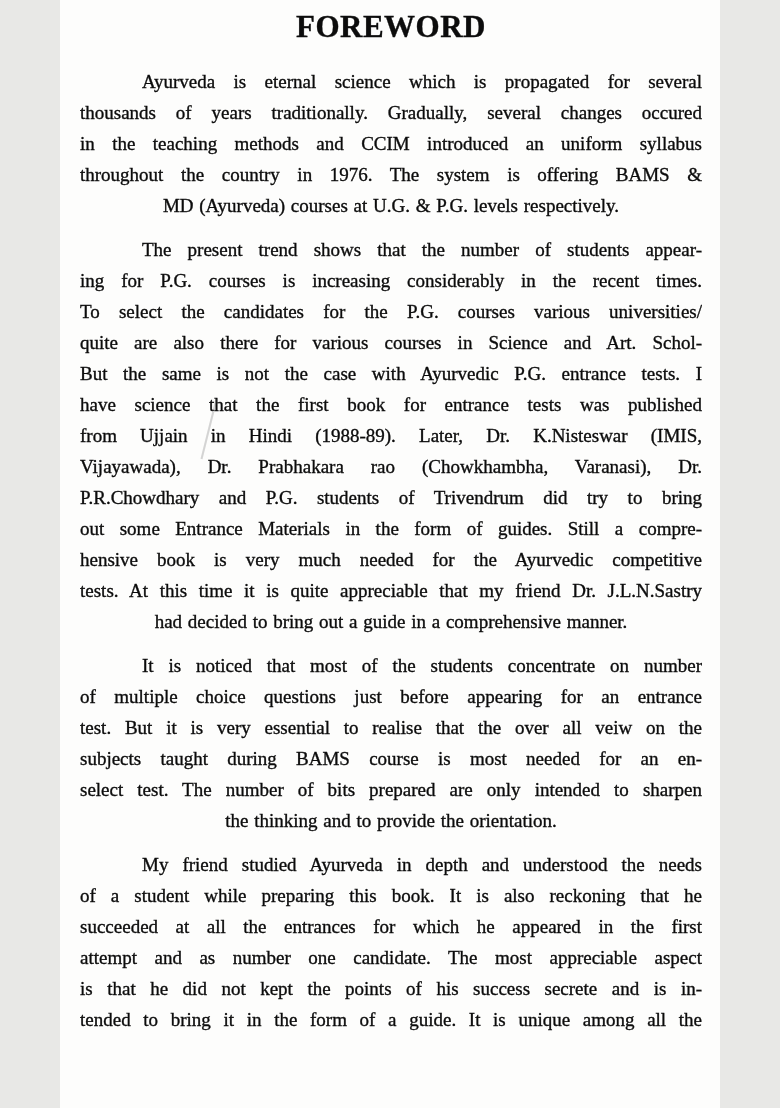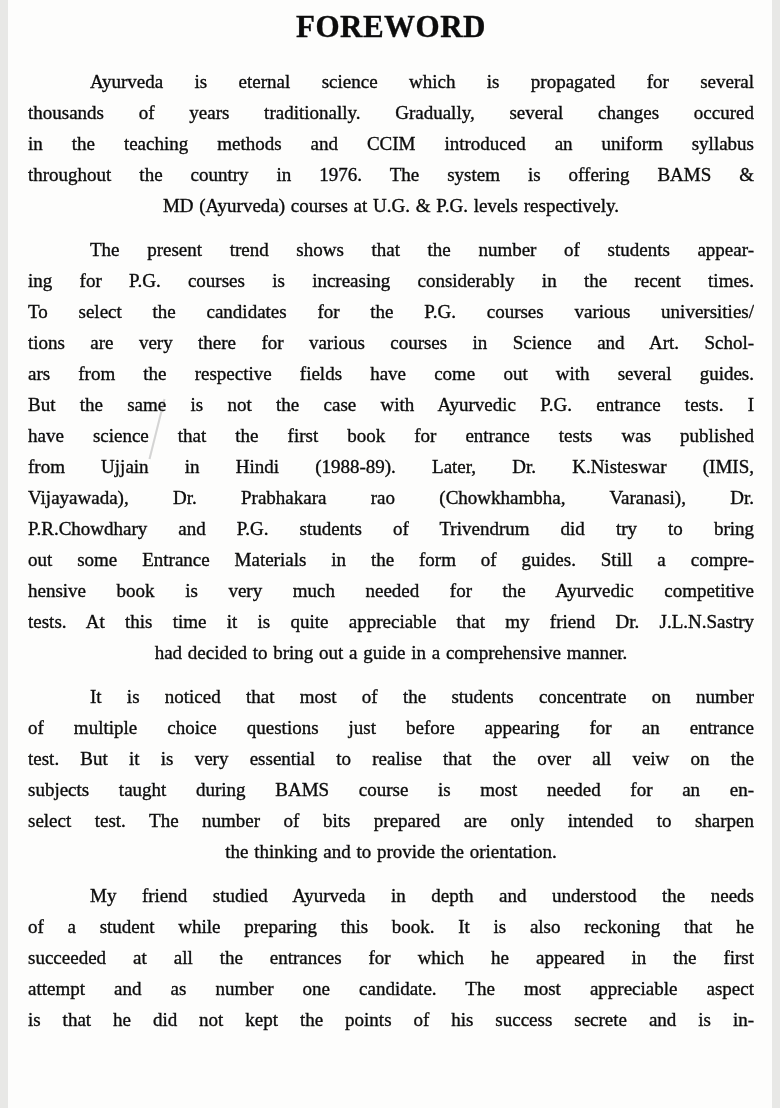--- a/index.html
+++ b/index.html
@@ -2,21 +2,21 @@
 <html><head>
 <meta charset="utf-8">
 <style>
   html, body {
     margin: 0;
     padding: 0;
     background: #e8e8e6;
   }
   .page {
     position: relative;
-    width: 764px;
+    width: 660px;
     height: 1108px;
     margin: 0 auto;
     background: #fdfdfc;
     color: #0c0c0c;
     font-family: "Liberation Serif", "DejaVu Serif", serif;
     overflow: hidden;
     box-sizing: border-box;
     padding: 6px 18px 0 20px;
     -webkit-text-stroke: 0.35px #0c0c0c;
   }
@@ -76,22 +76,21 @@
         <div class="line first just">Ayurveda is eternal science which is propagated for several</div>
         <div class="line just">thousands of years traditionally.  Gradually, several changes occured</div>
         <div class="line just">in the teaching methods and CCIM introduced an uniform syllabus</div>
         <div class="line just">throughout the country in 1976.  The system is offering BAMS &amp;</div>
         <div class="line nojust">MD (Ayurveda) courses at U.G. &amp; P.G. levels respectively.</div>
       </div>
       <div class="paragraph">
         <div class="line first just">The present trend shows that the number of students appear-</div>
         <div class="line just">ing for P.G. courses is increasing considerably in the recent times.</div>
         <div class="line just">To select the candidates for the P.G. courses various universities/</div>
-        <div class="line just">tions are very there for various courses in Science and Art.  Schol-</div>
-        <div class="line just">ars from the respective fields have come out with several guides.</div>
+        <div class="line just">quite are also there for various courses in Science and Art.  Schol-</div>
         <div class="line just">But the same is not the case with Ayurvedic P.G. entrance tests.  I</div>
         <div class="line just">have science that the first book for entrance tests was published</div>
         <div class="line just">from Ujjain in Hindi (1988-89).  Later, Dr. K.Nisteswar (IMIS,</div>
         <div class="line just">Vijayawada), Dr. Prabhakara rao (Chowkhambha, Varanasi), Dr.</div>
         <div class="line just">P.R.Chowdhary and P.G. students of Trivendrum did try to bring</div>
         <div class="line just">out some Entrance Materials in the form of guides.  Still a compre-</div>
         <div class="line just">hensive book is very much needed for the Ayurvedic competitive</div>
         <div class="line just">tests.  At this time it is quite appreciable that my friend Dr. J.L.N.Sastry</div>
         <div class="line nojust">had decided to bring out a guide in a comprehensive manner.</div>
       </div>
@@ -102,17 +101,18 @@
         <div class="line just">subjects taught during BAMS course is most needed for an en-</div>
         <div class="line just">select test.  The number of bits prepared are only intended to sharpen</div>
         <div class="line nojust">the thinking and to provide the orientation.</div>
       </div>
       <div class="paragraph">
         <div class="line first just">My friend studied Ayurveda in depth and understood the needs</div>
         <div class="line just">of a student while preparing this book. It is also reckoning that he</div>
         <div class="line just">succeeded at all the entrances for which he appeared in the first</div>
         <div class="line just">attempt and as number one candidate.  The most appreciable aspect</div>
         <div class="line just">is that he did not kept the points of his success secrete and is in-</div>
+        <div class="line just">tended to bring it in the form of a guide.  It is unique among all the</div>
       </div>
     </div>
 
   <div class="scan-mark"></div>
 </div>
 
 </body></html>

